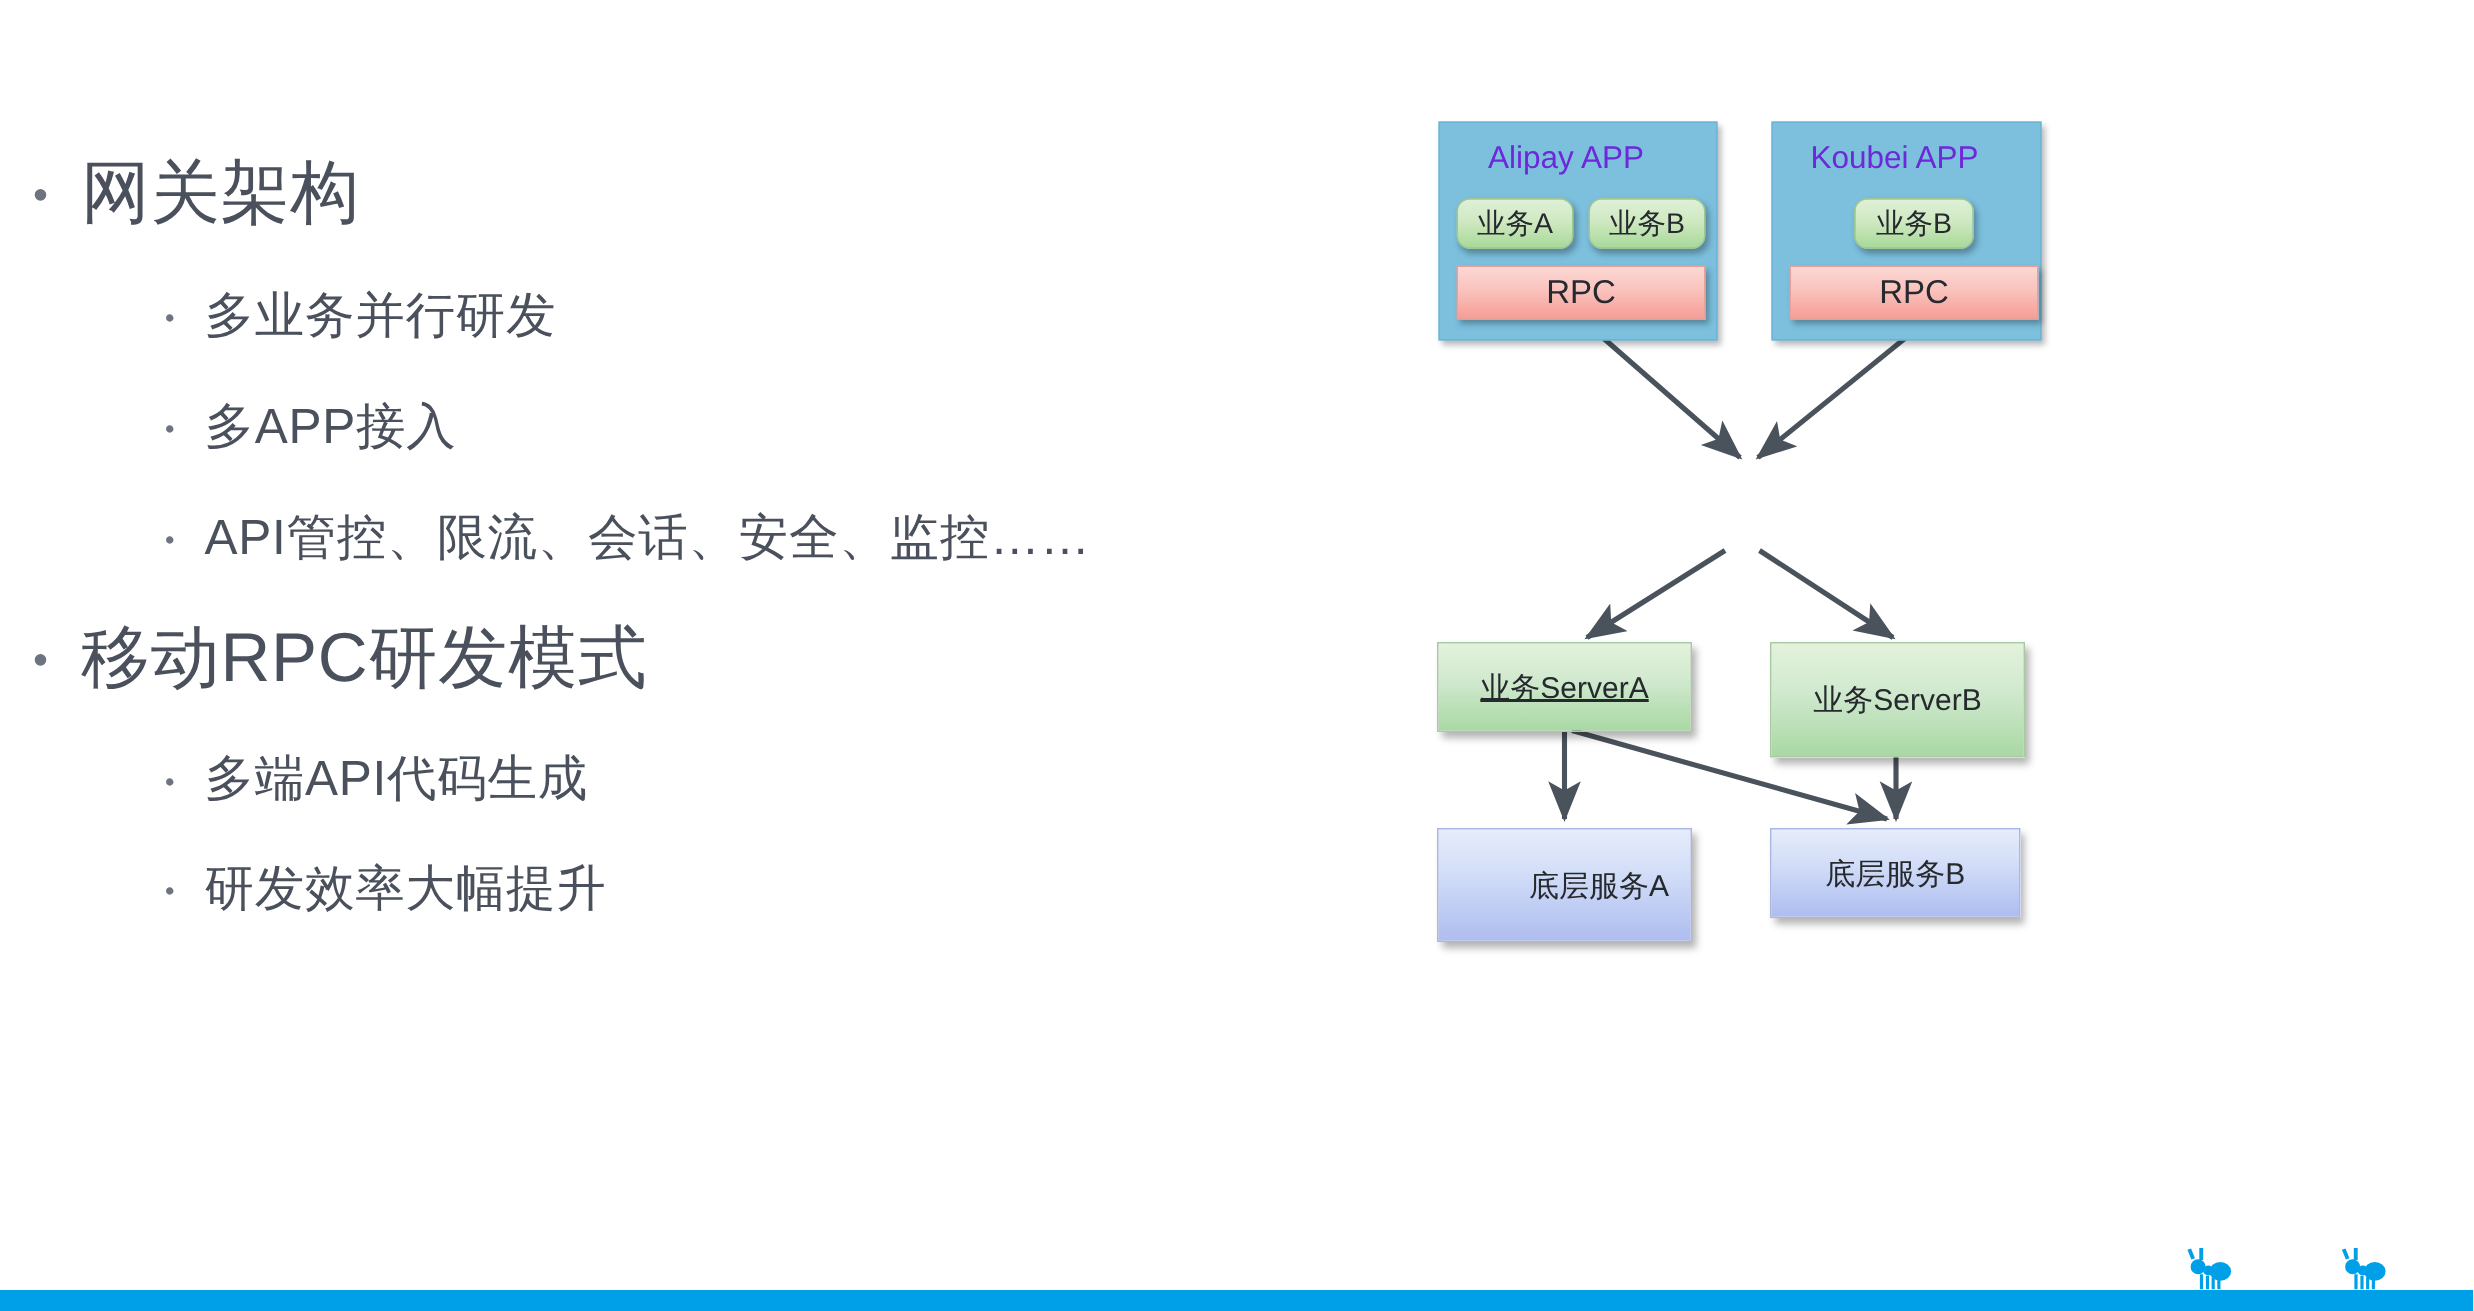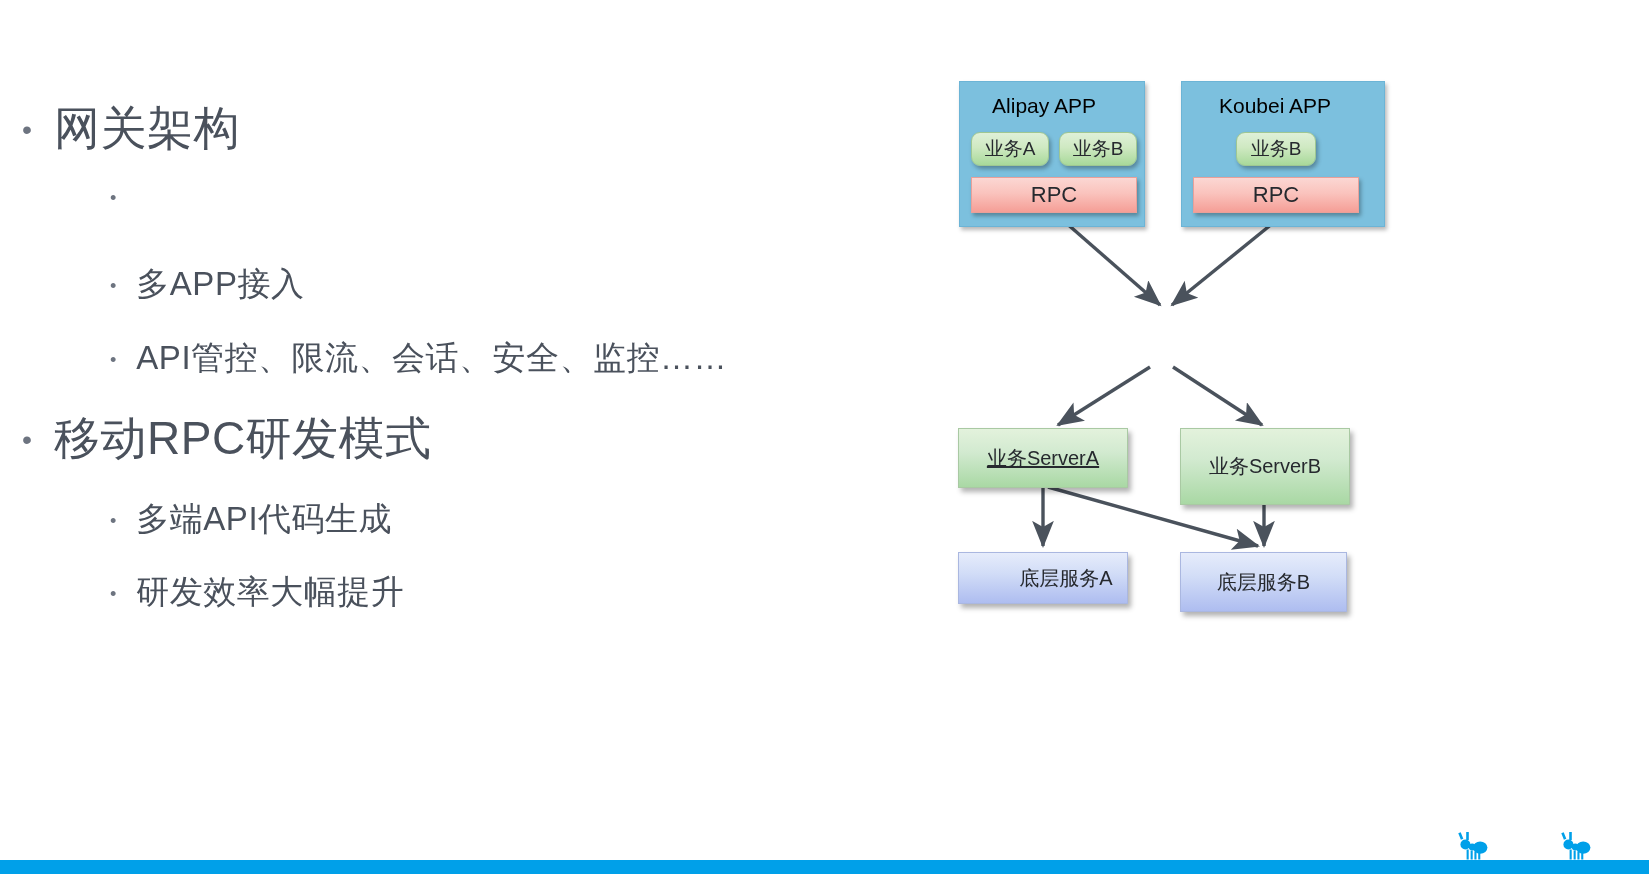--- a/index.html
+++ b/index.html
@@ -83,21 +83,21 @@
     box-shadow: 2px 3px 4px rgba(0,0,0,0.28);
     display: block;
   }
   .app-title {
     position: absolute;
     left: 0;
     right: 16px;
     top: 12px;
     text-align: center;
     font-size: 21px;
-    color: #000000;
+    color: #6d28d9;
   }
 
   
   .chip-green {
     background: linear-gradient(to bottom, #dff0d8 0%, #cfe9c2 45%, #a8d99a 100%);
     border: 1px solid #9fc792;
     border-radius: 9px;
     box-shadow: 2px 3px 4px rgba(0,0,0,0.3);
     font-size: 19px;
     color: #26292e;
@@ -156,20 +156,21 @@
 
   <div id="bullets">
 
     <div class="bullet-row level1" style="left:22px; top:103px;">
       <span class="bullet-dot">•</span>
       <span class="bullet-text">网关架构</span>
     </div>
 
     <div class="bullet-row level2" style="left:110px; top:192px;">
       <span class="bullet-dot">•</span>
+      <span class="bullet-text">多业务并行研发</span>
     </div>
 
     <div class="bullet-row level2" style="left:110px; top:266px;">
       <span class="bullet-dot">•</span>
       <span class="bullet-text">多APP接入</span>
     </div>
 
     <div class="bullet-row level2" style="left:110px; top:340px;">
       <span class="bullet-dot">•</span>
       <span class="bullet-text">API管控、限流、会话、安全、监控……</span>
@@ -222,39 +223,39 @@
         <span>业务A</span>
       </div>
       <div class="node chip-green" style="left:99px; top:50px; width:78px; height:34px;">
         <span>业务B</span>
       </div>
       <div class="node chip-red" style="left:11px; top:95px; width:166px; height:36px;">
         <span>RPC</span>
       </div>
     </div>
 
-    <div class="node app-box" style="left:1181px; top:81px; width:204px; height:146px;">
+    <div class="node app-box" style="left:1181px; top:81px; width:180px; height:146px;">
       <div class="app-title">Koubei APP</div>
       <div class="node chip-green" style="left:54px; top:50px; width:80px; height:34px;">
         <span>业务B</span>
       </div>
       <div class="node chip-red" style="left:11px; top:95px; width:166px; height:36px;">
         <span>RPC</span>
       </div>
     </div>
 
 
     <div class="node box-green" style="left:958px; top:428px; width:170px; height:60px;text-decoration:underline;">
       <span>业务ServerA</span>
     </div>
     <div class="node box-green" style="left:1180px; top:428px; width:170px; height:77px;">
       <span>业务ServerB</span>
     </div>
 
-    <div class="node box-blue" style="left:958px; top:552px; width:170px; height:52px;padding-left:46px;">
+    <div class="node box-blue" style="left:958px; top:552px; width:170px; height:76px;padding-left:46px;">
       <span>底层服务A</span>
     </div>
     <div class="node box-blue" style="left:1180px; top:552px; width:167px; height:60px;">
       <span>底层服务B</span>
     </div>
 
   </div>
 
   <svg class="ant-logo" style="left:1455px; bottom:12px;" width="34" height="30" viewBox="0 0 34 30" xmlns="http://www.w3.org/2000/svg">
     <g fill="#00a0e9">

